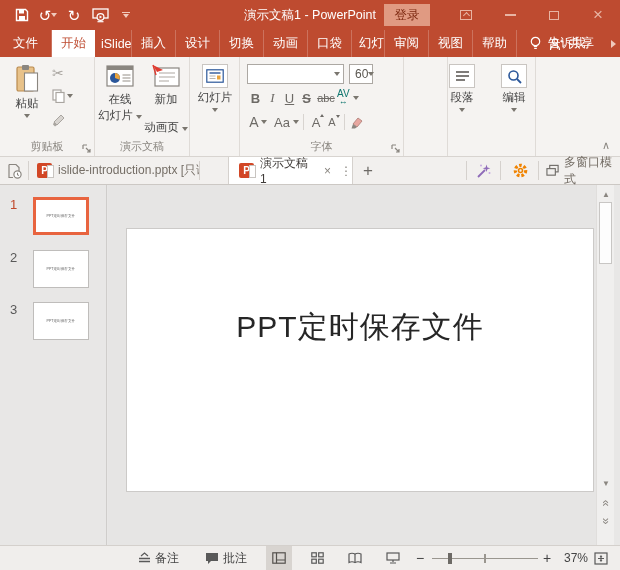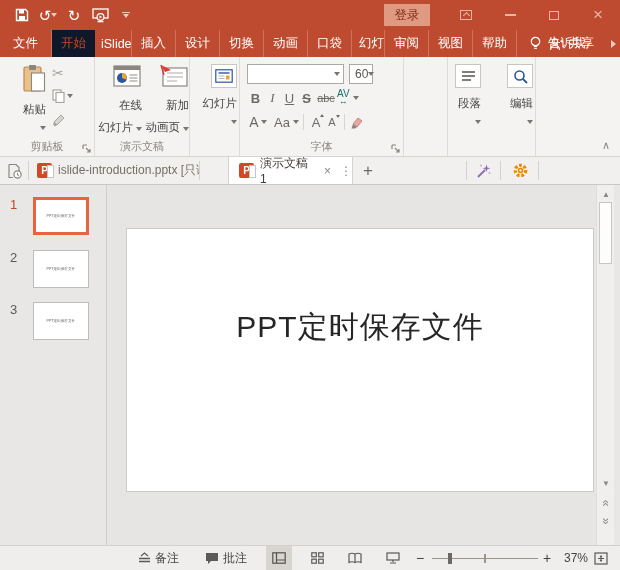--- a/index.html
+++ b/index.html
@@ -22,33 +22,33 @@
   .wbtn { width:44px; height:30px; display:flex; align-items:center; justify-content:center; color:#E8B4A3; font-size:14px; }
   .minbar { width:11px; height:1.5px; background:#E8B4A3; display:inline-block; }
   .maxbox { width:10px; height:9px; border:1.5px solid #E8B4A3; display:inline-block; }
   .ribbonopt { width:12px; height:10px; border:1.5px solid #E8B4A3; position:relative; display:inline-block; }
   .ribbonopt:after { content:""; position:absolute; left:3px; top:2px; width:4px; height:4px; border-left:1.5px solid #E8B4A3; border-top:1.5px solid #E8B4A3; transform:rotate(45deg); }
 
   
   .tabrow { position:absolute; top:30px; left:0; width:620px; height:27px; background:#BE4B30; display:flex; align-items:stretch; color:#fff; font-size:12.5px; }
   .rtab { display:flex; align-items:center; padding:0 9px; border-right:1px solid rgba(255,255,255,0.22); white-space:nowrap; cursor:pointer; }
   .rtab.file { padding:0 13px; }
-  .rtab.active { background:#0f172a; color:#BE4B30; border-right:none; }
+  .rtab.active { background:#ffffff; color:#BE4B30; border-right:none; }
   .rtab.clip1 { max-width:37px; overflow:hidden; padding:0 3px 0 6px; }
   .rtab.clip2 { max-width:33px; overflow:hidden; padding:0 2px 0 7px; }
   .tellme-area { display:flex; align-items:center; gap:6px; margin-left:12px; cursor:pointer; }
   .share-area { position:absolute; right:26px; top:0; height:27px; display:flex; align-items:center; gap:5px; cursor:pointer; }
   .tab-overflow { position:absolute; right:4px; top:10px; width:0; height:0; border-top:4px solid transparent; border-bottom:4px solid transparent; border-left:5px solid #F0C9BC; }
 
   
   .ribbon { position:absolute; top:57px; left:0; width:620px; height:100px; background:#F5F3F1; border-bottom:1px solid #D8D4D0; }
   .rgroup { position:absolute; top:0; height:99px; border-right:1px solid #DFDBD7; }
   .rgroup-label { position:absolute; bottom:2px; left:0; width:100%; text-align:center; font-size:11px; color:#8A8680; }
   .launcher { position:absolute; right:3px; bottom:3px; width:9px; height:9px; }
-  .bigbtn { position:absolute; display:flex; flex-direction:column; align-items:flex-end; gap:8px; cursor:pointer; color:#444; font-size:11.5px; text-align:center; line-height:1.25; }
+  .bigbtn { position:absolute; display:flex; flex-direction:column; align-items:center; gap:2px; cursor:pointer; color:#444; font-size:11.5px; text-align:center; line-height:1.25; }
   .bigbtn .caret { margin-top:2px; }
   .iconbox { width:26px; height:24px; background:#fff; border:1px solid #C9C5C1; display:flex; align-items:center; justify-content:center; }
   .smallbtn { position:absolute; display:flex; align-items:center; gap:2px; color:#A9A5A0; cursor:pointer; }
   .combo { position:absolute; height:20px; background:#fff; border:1px solid #ACA8A3; display:flex; align-items:center; justify-content:space-between; padding:0 3px 0 5px; font-size:12px; color:#5A5650; cursor:text; }
   .fmtchar { font-size:13px; color:#6D6A66; width:17px; text-align:center; cursor:pointer; display:inline-block; }
   .fontrow { position:absolute; display:flex; align-items:center; }
   .vsep { width:1px; height:16px; background:#D8D4D0; margin:0 4px; }
   .collapse-ribbon { position:absolute; right:10px; bottom:4px; color:#8A8680; font-size:11px; cursor:pointer; }
   .avstack { display:inline-flex; flex-direction:column; align-items:center; line-height:0.8; cursor:pointer; color:#0f766e; }
   .avstack .top { font-size:10px; letter-spacing:0; }
@@ -129,20 +129,21 @@
             <circle cx="8.5" cy="9" r="3.4" fill="#BE4B30" stroke="#fff" stroke-width="1.2"></circle>
             <path d="M7.5 7.4 L10.2 9 L7.5 10.6 Z" fill="#fff"></path>
             <path d="M5.5 13.7h6" stroke="#fff" stroke-width="1.2"></path>
           </svg>
       </span>
       <span class="qbtn qcustom">
         <span class="bar"></span>
         <span class="caret light"></span>
       </span>
     </div>
+    <div class="win-title">演示文稿1 - PowerPoint</div>
     <button class="login-btn">登录</button>
     <div class="winctrl">
       <span class="wbtn">
           <span class="ribbonopt"></span>
         </span>
       <span class="wbtn">
           <span class="minbar"></span>
         </span>
       <span class="wbtn">
           <span class="maxbox"></span>
@@ -237,21 +238,21 @@
           </span>
       </div>
       <div class="bigbtn" style="left:48px; top:7px; width:46px;">
         <svg width="30" height="26" viewBox="0 0 30 26">
             <rect x="4" y="4" width="24" height="18" fill="#fff" stroke="#8A8680" stroke-width="1.2"></rect>
             <path d="M8 9h16 M8 13h16 M8 17h10" stroke="#C9C5C1" stroke-width="1.6"></path>
             <path d="M2 1 L12 6 L6 8 Z" fill="#E03A2F"></path>
             <path d="M2 1 L5 11" stroke="#E03A2F" stroke-width="1.4"></path>
           </svg>
         <span>新加</span>
-        <span style="display:flex;align-items:center;gap:3px;">
+        <span style="display:flex;align-items:center;gap:3px;margin-top:12px;">
             <span>动画页</span>
             <span class="caret"></span>
           </span>
       </div>
       <div class="rgroup-label">演示文稿</div>
     </div>
 
     <div class="rgroup" style="left:190px; width:50px;">
       <div class="bigbtn" style="left:3px; top:7px; width:44px;">
         <span class="iconbox">
@@ -380,20 +381,27 @@
         </svg>
     </div>
     <div class="dt-sep" style="left:500px;"></div>
     <div class="dt-item" style="left:504px; width:32px; justify-content:center;">
       <svg width="17" height="17" viewBox="0 0 17 17">
           <circle cx="8.5" cy="8.5" r="5.2" fill="none" stroke="#F08300" stroke-width="3.2" stroke-dasharray="2.6 1.9"></circle>
           <circle cx="8.5" cy="8.5" r="2" fill="none" stroke="#F08300" stroke-width="1.6"></circle>
         </svg>
     </div>
     <div class="dt-sep" style="left:538px;"></div>
+    <div class="dt-item" style="left:546px; width:74px; gap:5px;">
+      <svg width="14" height="13" viewBox="0 0 14 13">
+          <rect x="4" y="1" width="9" height="7" fill="none" stroke="#6D6A66" stroke-width="1.2"></rect>
+          <rect x="1" y="4.5" width="9" height="7" fill="#F2F0EE" stroke="#6D6A66" stroke-width="1.2"></rect>
+        </svg>
+      <span>多窗口模式</span>
+    </div>
   </div>
 
   <div class="main">
 
     <div class="thumb-panel">
       <div class="thumb-row" style="top:10px; height:46px;">
         <span class="thumb-num sel">1</span>
         <div class="thumb-box sel" style="top:2px;">
           <span class="thumb-text">PPT定时保存文件</span>
         </div>

